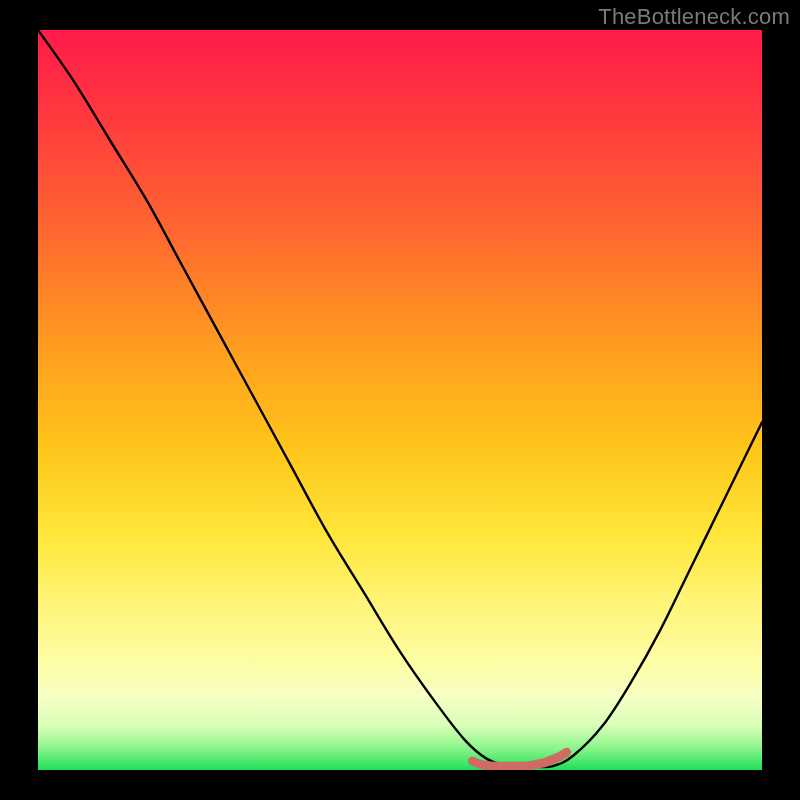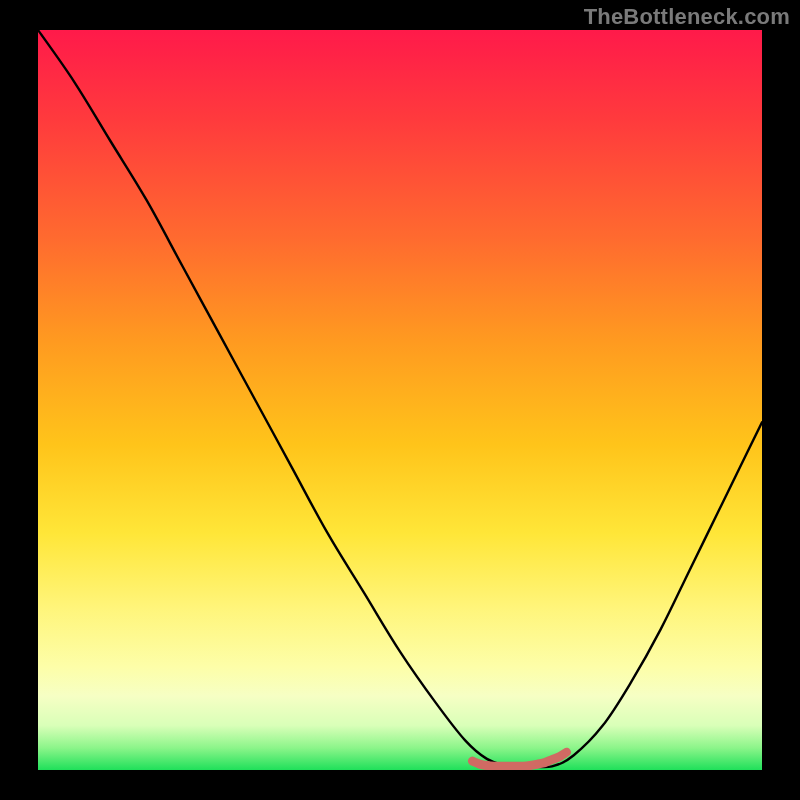--- a/index.html
+++ b/index.html
@@ -16,21 +16,21 @@
     width: 800px;
     height: 800px;
     background: #000;
   }
   .watermark {
     position: absolute;
     top: 4px;
     right: 10px;
     color: #7a7a7a;
     font-size: 22px;
-    font-weight: 700;
+    font-weight: 400;
     letter-spacing: 0.2px;
     user-select: none;
   }
   .plot-clip {
     position: absolute;
     left: 38px;
     top: 30px;
     width: 724px;   
     height: 740px;  
     overflow: hidden;

